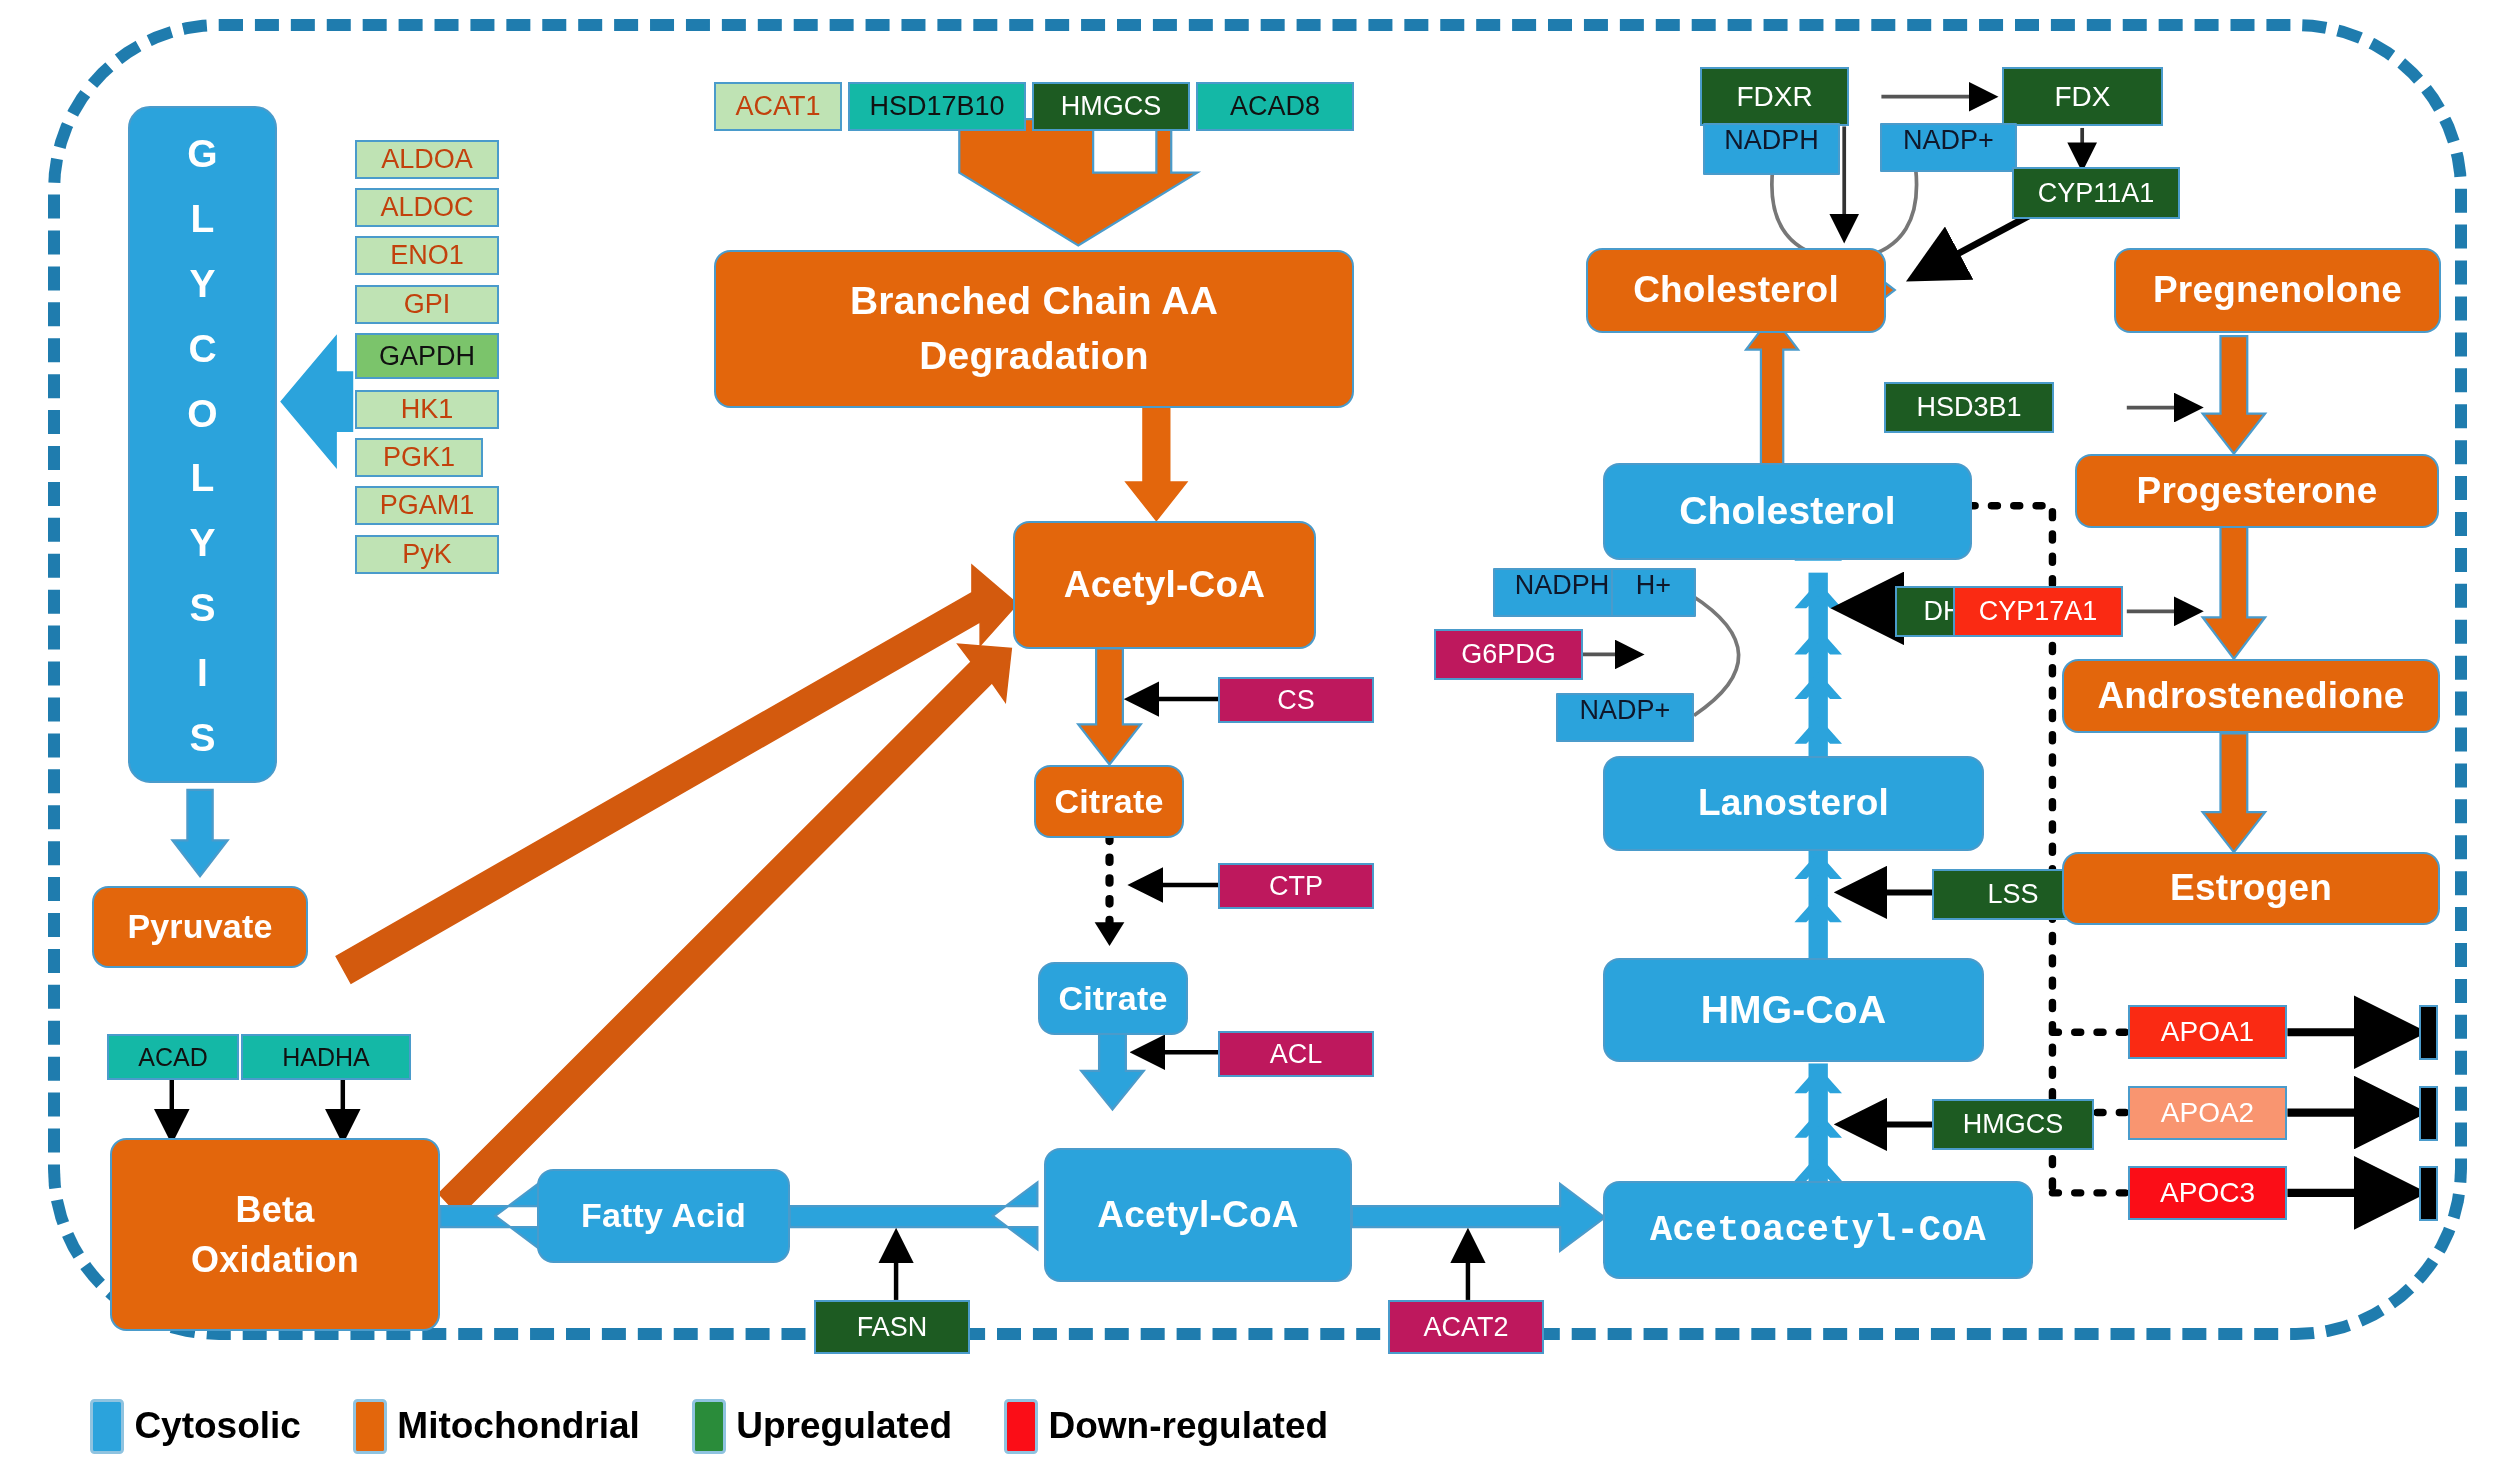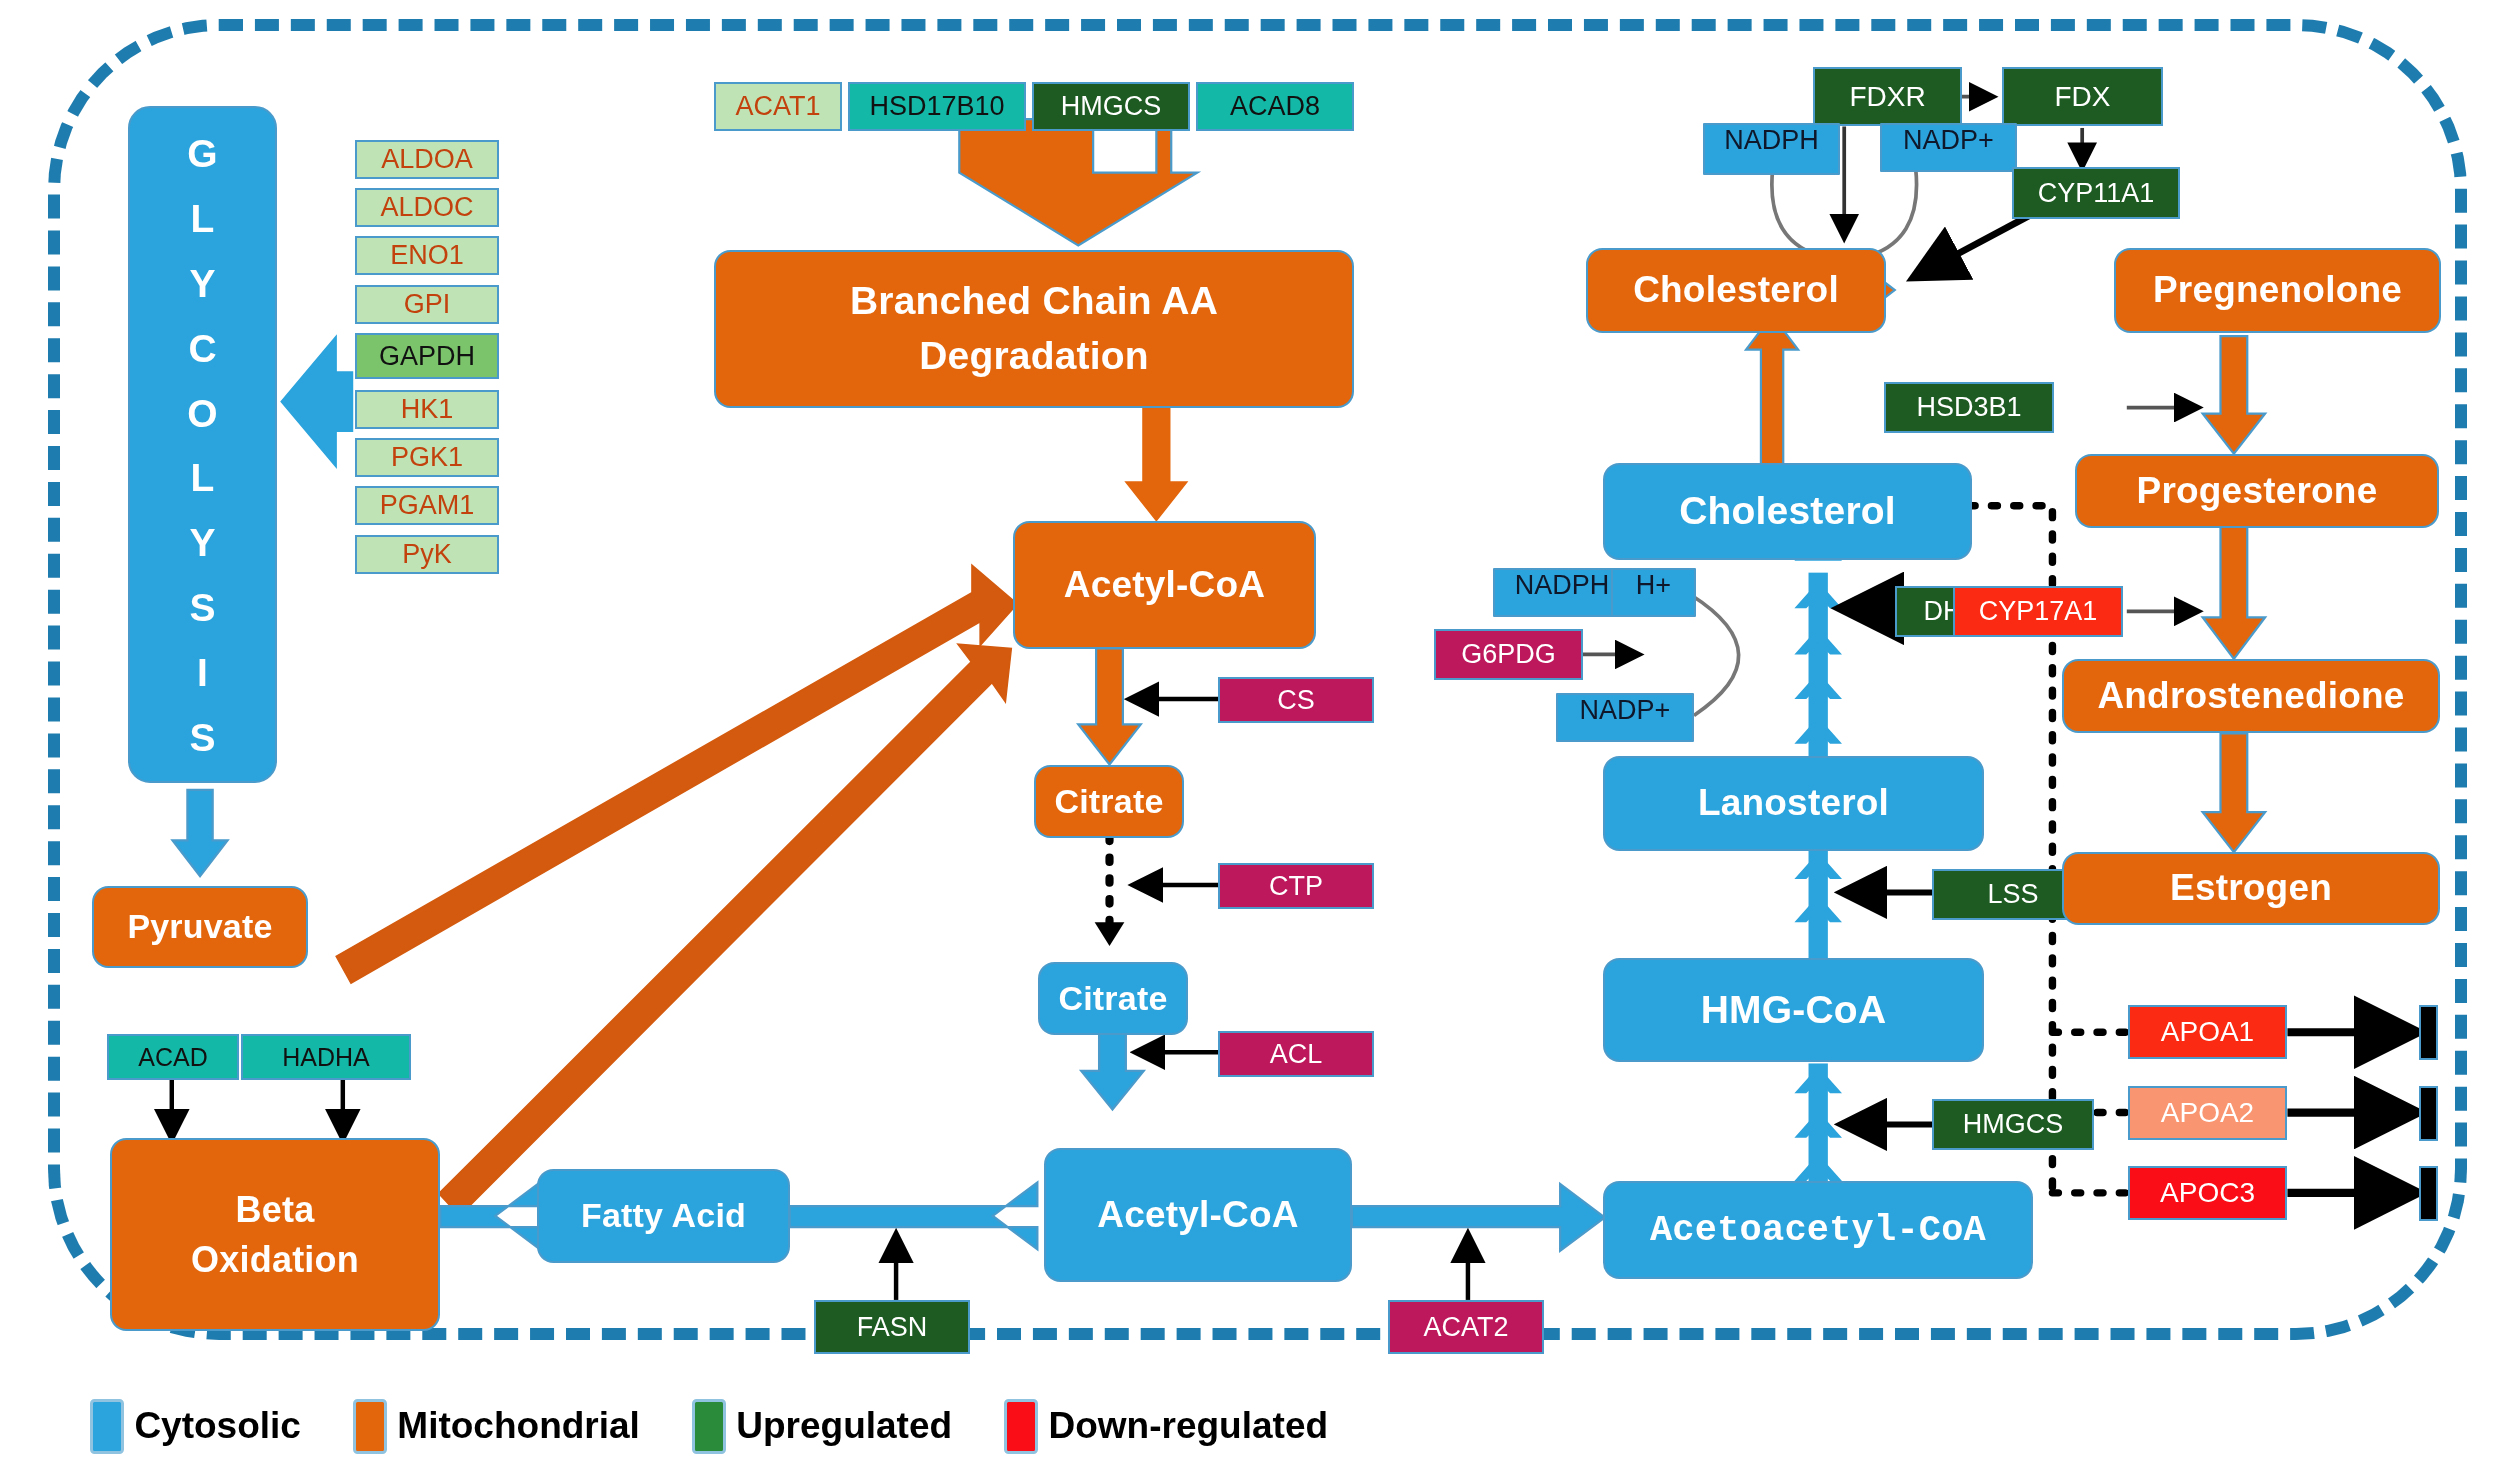--- a/index.html
+++ b/index.html
@@ -306,21 +306,21 @@
   </div>
   <div class="enz up-light" style="left:355px;top:285px;width:144px;height:39px;font-size:27px;">
     <span>GPI</span>
   </div>
   <div class="enz up-light3" style="left:355px;top:333px;width:144px;height:46px;font-size:27px;">
     <span>GAPDH</span>
   </div>
   <div class="enz up-light" style="left:355px;top:390px;width:144px;height:39px;font-size:27px;">
     <span>HK1</span>
   </div>
-  <div class="enz up-light" style="left:355px;top:438px;width:144px;height:39px;font-size:27px;">
+  <div class="enz up-light" style="left:355px;top:438px;width:128px;height:39px;font-size:27px;">
     <span>PGK1</span>
   </div>
   <div class="enz up-light" style="left:355px;top:486px;width:144px;height:39px;font-size:27px;">
     <span>PGAM1</span>
   </div>
   <div class="enz up-light" style="left:355px;top:535px;width:144px;height:39px;font-size:27px;">
     <span>PyK</span>
   </div>
 
   <div class="node mito" style="left:92px;top:886px;width:216px;height:82px;font-size:34px;">
@@ -449,21 +449,21 @@
   </div>
 
   <div class="node mito" style="left:2062px;top:659px;width:378px;height:74px;font-size:37px;">
     <span>Androstenedione</span>
   </div>
 
   <div class="node mito" style="left:2062px;top:852px;width:378px;height:73px;font-size:37px;">
     <span>Estrogen</span>
   </div>
 
-  <div class="enz up-dark" style="left:1813px;top:67px;width:149px;height:59px;font-size:28px;">
+  <div class="enz up-dark" style="left:1700px;top:67px;width:149px;height:59px;font-size:28px;">
     <span>FDXR</span>
   </div>
   <div class="enz up-dark" style="left:2002px;top:67px;width:161px;height:59px;font-size:28px;">
     <span>FDX</span>
   </div>
   <div class="pill" style="left:1703px;top:123px;width:137px;height:52px;font-size:27px;">
     <span>NADPH</span>
   </div>
   <div class="pill" style="left:1880px;top:123px;width:137px;height:49px;font-size:27px;">
     <span>NADP+</span>

